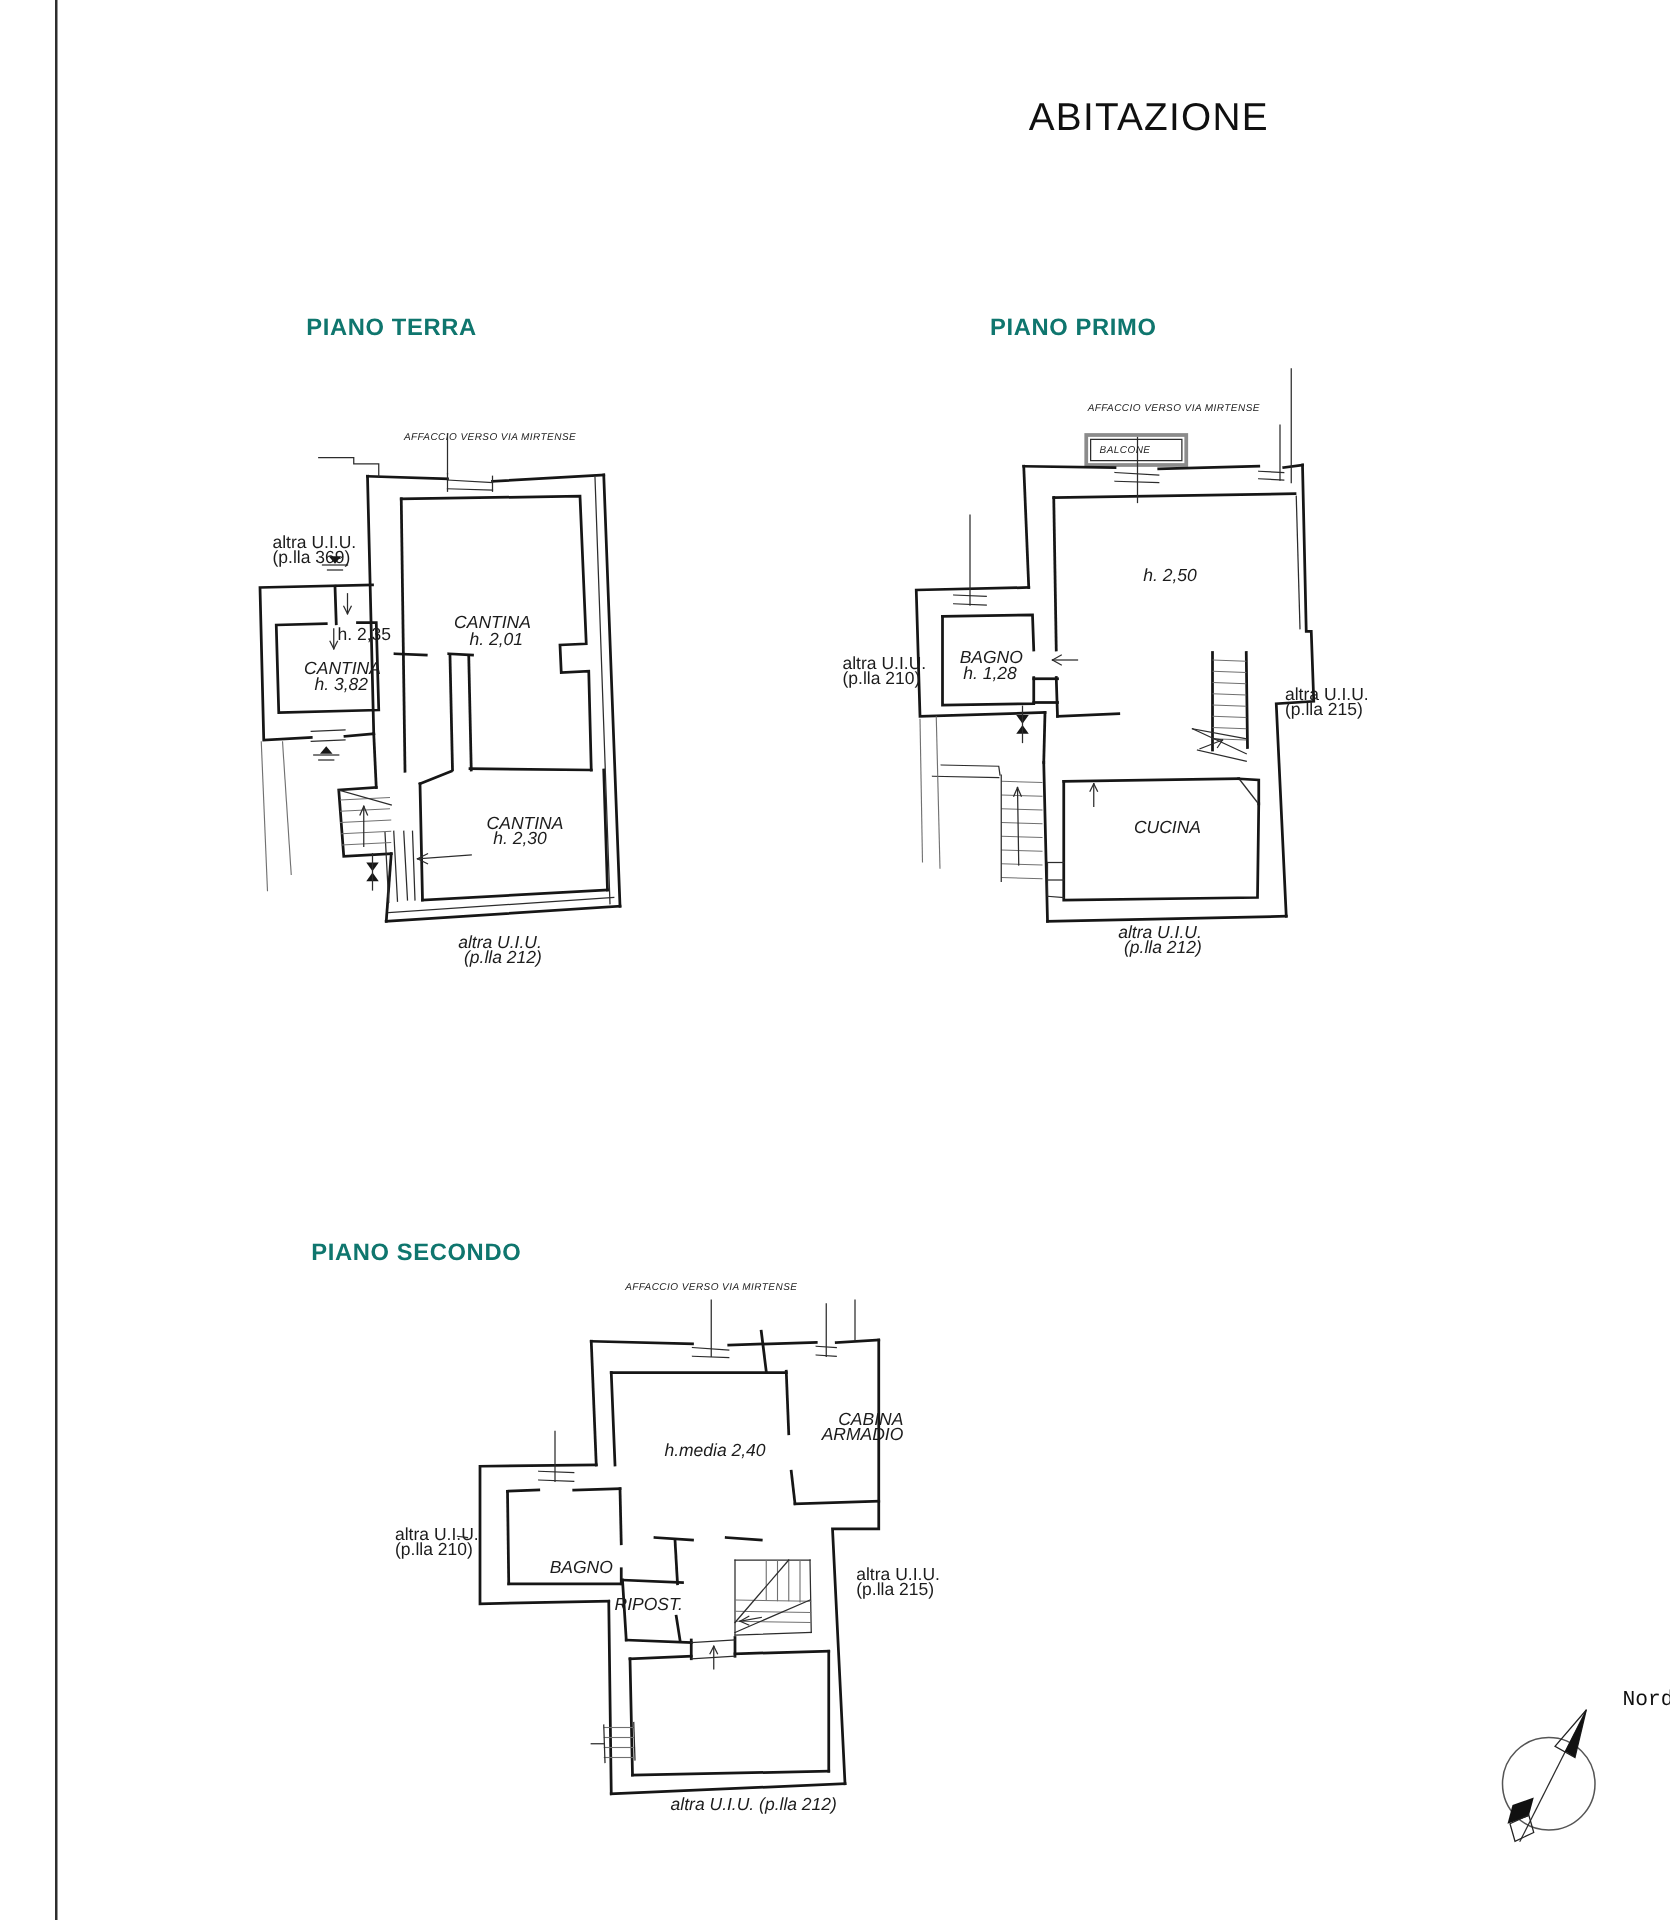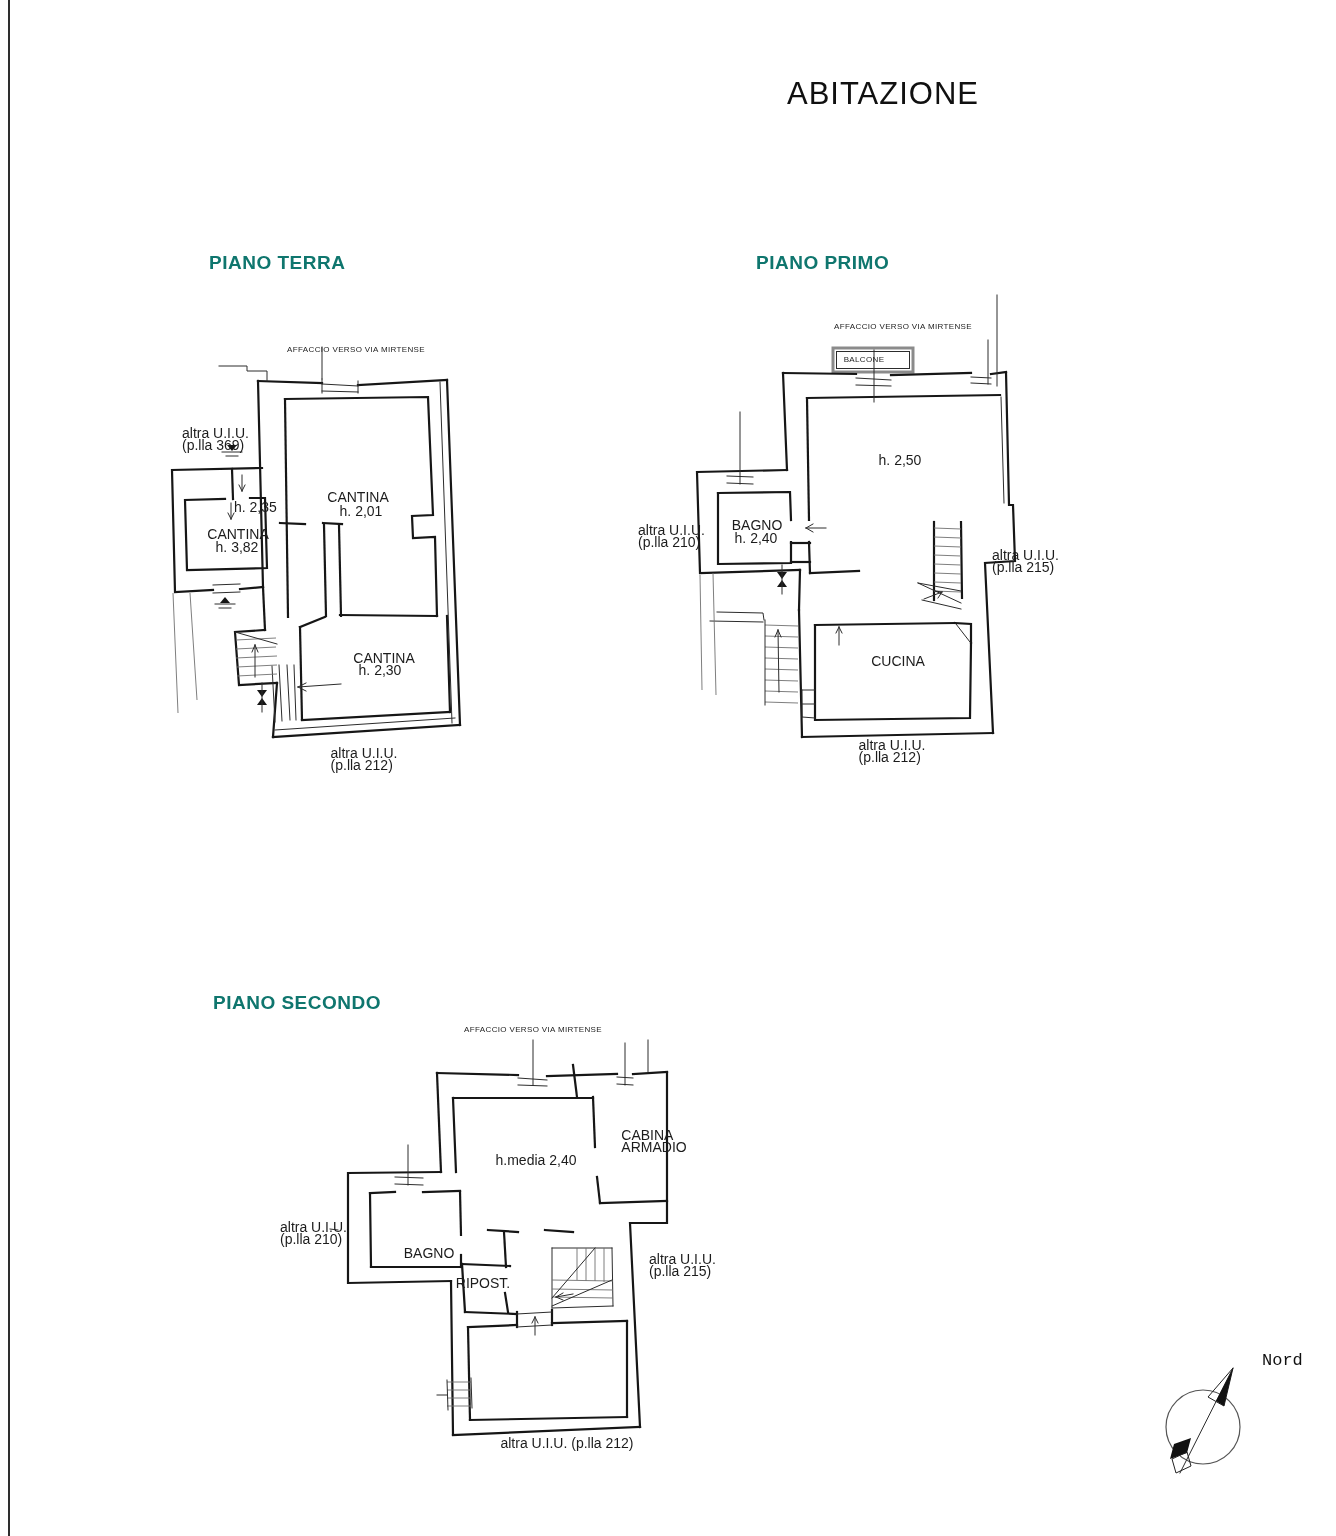--- a/index.html
+++ b/index.html
@@ -1,24 +1,24 @@
 <!DOCTYPE html>
 <html><head>
 <meta charset="utf-8">
 <style>
   html,body{margin:0;padding:0;}
   body{width:1336px;height:1536px;background:#ffffff;position:relative;overflow:hidden;
        font-family:"Liberation Sans", sans-serif;color:#1b1b1b;}
-  .page{position:absolute;inset:0;}
+  .page{position:absolute;inset:0;margin-left:36px;}
   .edge{position:absolute;left:8px;top:0;width:2px;height:1536px;background:#2e2e2e;}
   .title{position:absolute;left:883px;top:76px;transform:translateX(-50%);
          font-size:31px;letter-spacing:1px;color:#101010;white-space:nowrap;}
   .heading{position:absolute;font-size:19px;letter-spacing:.5px;color:#0f766e;white-space:nowrap;font-weight:bold;}
   .lbl{position:absolute;font-size:14px;line-height:12px;white-space:pre-line;color:#1c1c1c;}
-  .ctr{transform:translateX(-50%);text-align:left;}
+  .ctr{transform:translateX(-50%);text-align:right;font-style:italic;}
   .sm{font-size:8px;letter-spacing:.35px;}
   .nord{position:absolute;font-size:17px;color:#101010;font-family:Liberation Mono, monospace;}
   svg{position:absolute;overflow:visible;}
   .w{stroke:#161616;stroke-width:2.2;fill:none;stroke-linecap:square;stroke-linejoin:miter;}
   .t{stroke:#2c2c2c;stroke-width:1;fill:none;stroke-linecap:square;}
   .g{stroke:#707070;stroke-width:.9;fill:none;}
   .f{fill:#161616;stroke:none;}
   .bal{stroke:#8b8b8b;stroke-width:3;fill:none;}
 </style>
 </head>
@@ -225,21 +225,21 @@
         <path class="g" d="M83 283 L86 405"></path>
       <polygon class="f" points="147,282 157,282 152,289"></polygon>
       <polygon class="f" points="147,297 157,297 152,290"></polygon>
       <path class="t" d="M152 275 L152 304"></path>
     </g>
   </svg>
 
   <div class="lbl sm ctr" style="left:864px;top:354px">BALCONE</div>
   <div class="lbl ctr" style="left:900px;top:454px">h. 2,50</div>
   <div class="lbl ctr" style="left:757px;top:519px">BAGNO</div>
-  <div class="lbl ctr" style="left:756px;top:532px">h. 2,40</div>
+  <div class="lbl ctr" style="left:756px;top:532px">h. 1,28</div>
   <div class="lbl" style="left:638px;top:524px">altra U.I.U.
 (p.lla 210)</div>
   <div class="lbl" style="left:992px;top:549px">altra U.I.U.
 (p.lla 215)</div>
   <div class="lbl ctr" style="left:898px;top:655px">CUCINA</div>
   <div class="lbl ctr" style="left:892px;top:739px">altra U.I.U.
 (p.lla 212)</div>
 
   <div class="heading" style="left:213px;top:992px">PIANO SECONDO</div>
   <div class="lbl sm ctr" style="left:533px;top:1024px">AFFACCIO VERSO VIA MIRTENSE</div>

